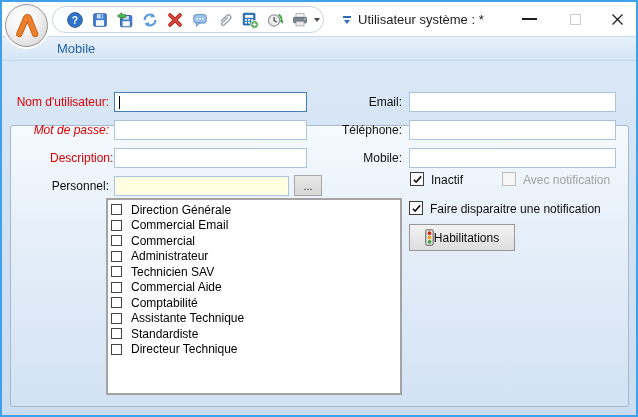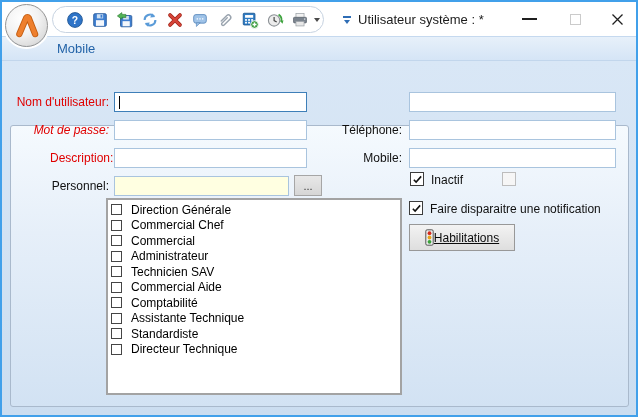--- a/index.html
+++ b/index.html
@@ -73,21 +73,21 @@
   
   .cb { position:absolute; width:14px; height:14px; border:1px solid #3c3c3c; background:#fff; z-index:3;
     display:flex; align-items:center; justify-content:center; }
   .cb.disabled { border-color:#BDBDBD; background:#F6F6F6; }
   .cb-label { position:absolute; font-size:12px; line-height:14px; color:#101010; z-index:3; white-space:nowrap; }
   .cb-label.disabled { color:#A3A3A3; }
 
   .hab-btn { position:absolute; left:407px; top:222px; width:106px; height:27px; z-index:3;
     background:linear-gradient(#F3F3F3,#DEDEDE); border:1px solid #989898;
     display:flex; align-items:center; justify-content:center; 
-    font-size:12px; color:#0a0a0a;text-decoration:underline; }
+    font-size:12px; color:#0a0a0a; }
 </style>
 </head>
 <body>
 
 <div class="window">
 
   <div class="titlebar"></div>
 
   <div class="logo-orb">
     <svg width="36" height="36" viewBox="0 0 40 40">
@@ -212,35 +212,37 @@
   <div class="f lbl req" style="left:0;top:149px;width:107px;padding-left:48px;">Description:</div>
   <div class="f lbl" style="left:0;top:177px;width:107px;">Personnel:</div>
 
   <input class="txt focus" style="left: 112px; top: 90px; width: 193px;" value="">
   <div class="caret-bar" style="left:117px;top:94px;"></div>
   <input class="txt" style="left: 112px; top: 118px; width: 193px;" value="">
   <input class="txt" style="left: 112px; top: 146px; width: 193px;" value="">
   <input class="txt yellow" style="left: 112px; top: 174px; width: 175px;" value="">
   <button class="dots-btn">...</button>
 
+  <div class="f lbl" style="left:300px;top:93px;width:100px;">Email:</div>
   <div class="f lbl" style="left:300px;top:121px;width:100px;">Téléphone:</div>
   <div class="f lbl" style="left:300px;top:149px;width:100px;">Mobile:</div>
 
   <input class="txt" style="left: 407px; top: 90px; width: 207px;" value="">
   <input class="txt" style="left: 407px; top: 118px; width: 207px;" value="">
   <input class="txt" style="left: 407px; top: 146px; width: 207px;" value="">
 
   <span class="cb" style="left:408px;top:170px;">
     <svg viewBox="0 0 12 12" width="11" height="11">
         <path d="M2 6.2 L4.5 8.8 L10 2.6" fill="none" stroke="#111" stroke-width="1.7"></path>
       </svg>
   </span>
   <span class="cb-label" style="left:429px;top:171px;">Inactif</span>
 
   <span class="cb disabled" style="left:500px;top:170px;"></span>
+  <span class="cb-label disabled" style="left:521px;top:171px;">Avec notification</span>
 
   <span class="cb" style="left:407px;top:199px;">
     <svg viewBox="0 0 12 12" width="11" height="11">
         <path d="M2 6.2 L4.5 8.8 L10 2.6" fill="none" stroke="#111" stroke-width="1.7"></path>
       </svg>
   </span>
   <span class="cb-label" style="left:428px;top:200px;">Faire disparaitre une notification</span>
 
   <button class="hab-btn">
     <svg width="9" height="17" viewBox="0 0 9 17">
@@ -252,21 +254,21 @@
     <span>Habilitations</span>
   </button>
 
   <div class="rolesbox">
     <div class="lrow">
         <span class="cb-s"></span>
         <span class="lrow-label">Direction Générale</span>
       </div>
     <div class="lrow">
         <span class="cb-s"></span>
-        <span class="lrow-label">Commercial Chef</span>
+        <span class="lrow-label">Commercial Email</span>
       </div>
     <div class="lrow">
         <span class="cb-s"></span>
         <span class="lrow-label">Commercial</span>
       </div>
     <div class="lrow">
         <span class="cb-s"></span>
         <span class="lrow-label">Administrateur</span>
       </div>
     <div class="lrow">

